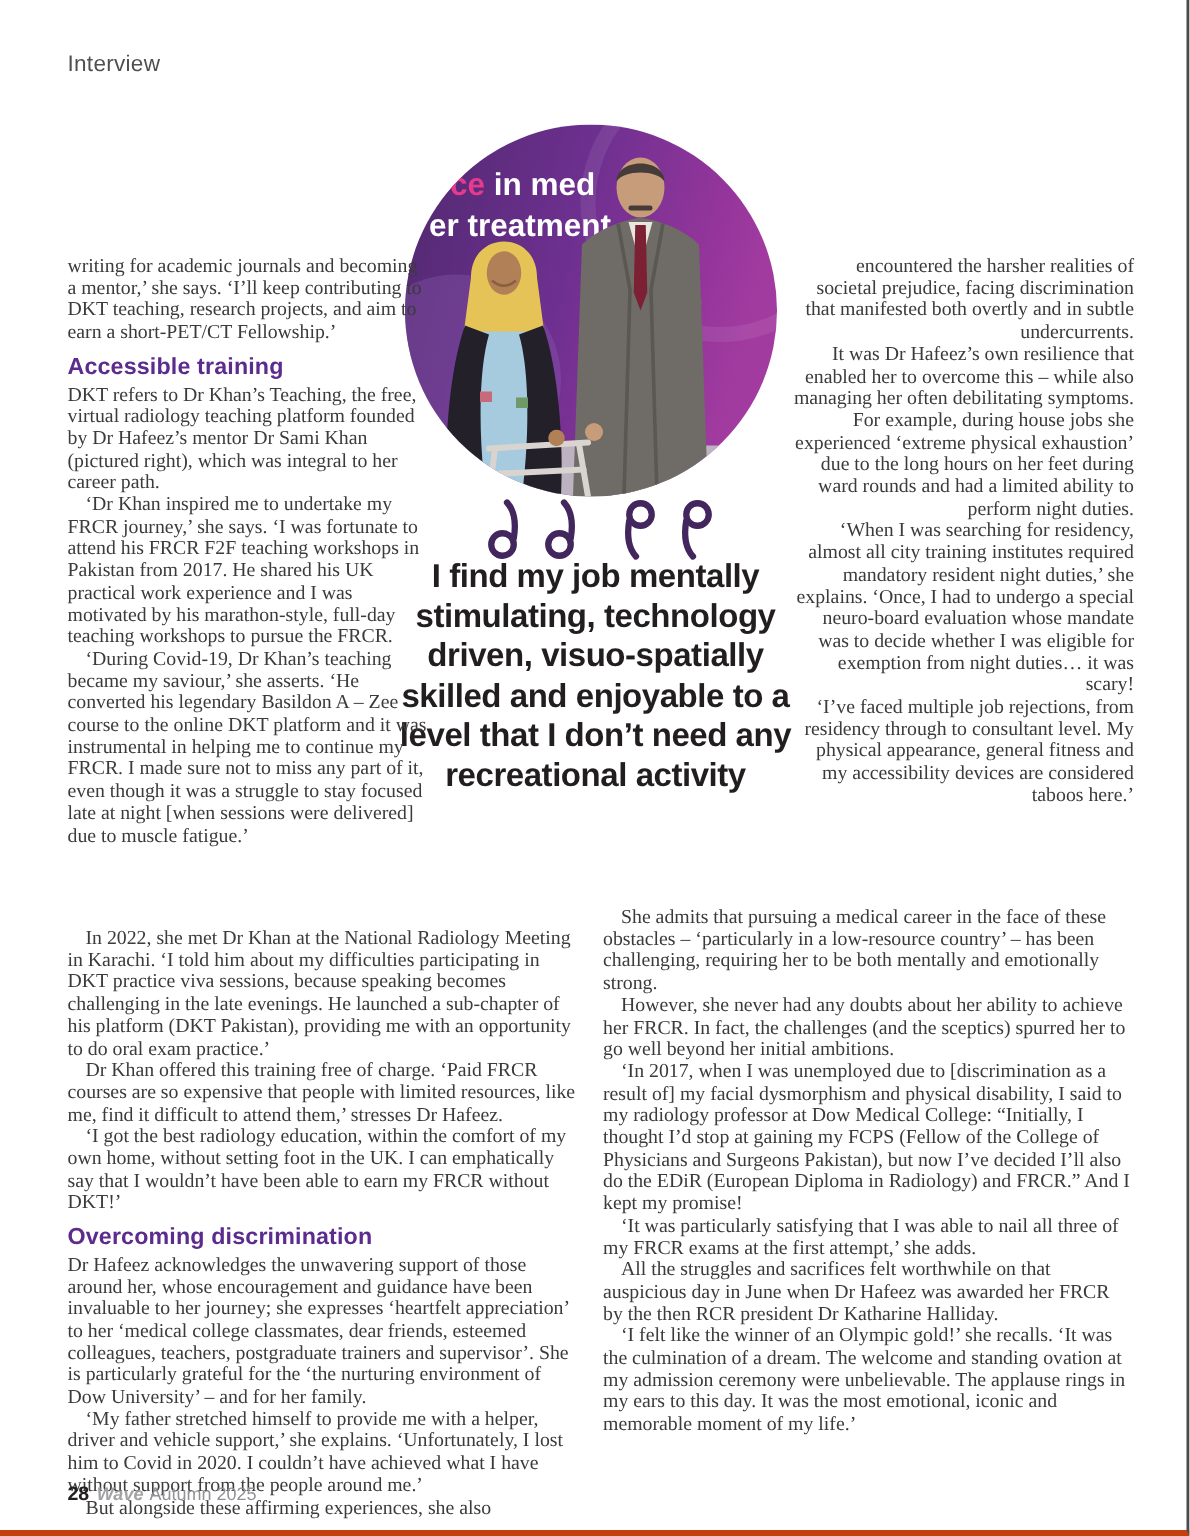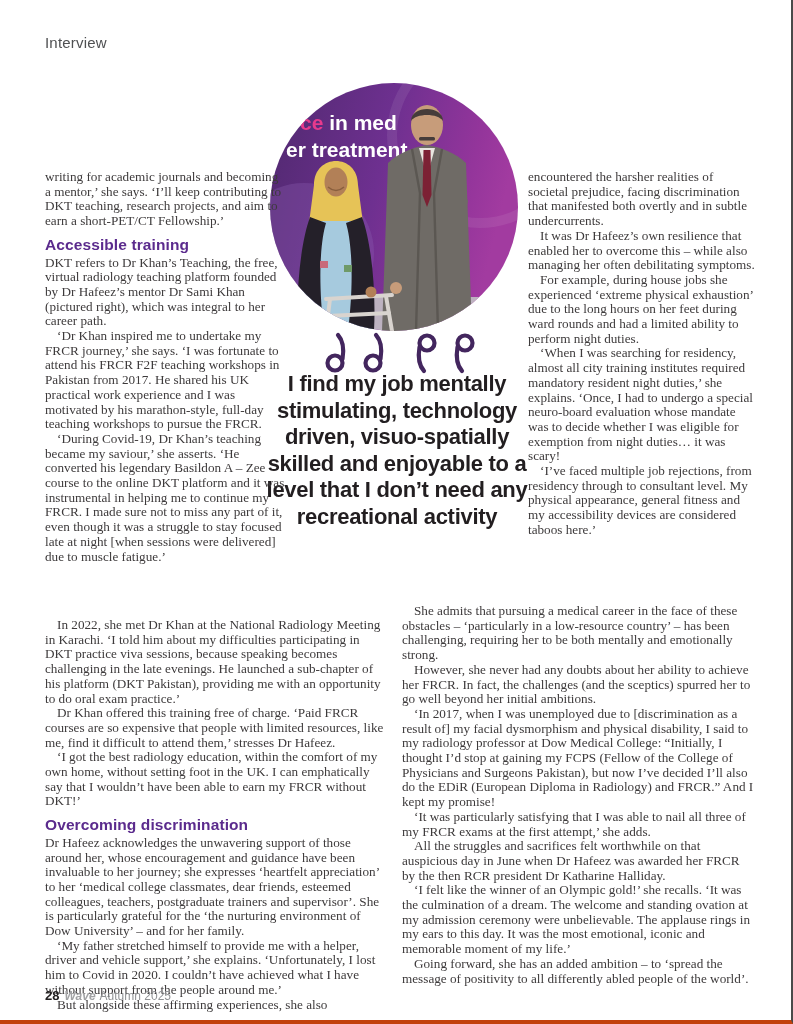--- a/index.html
+++ b/index.html
@@ -15,21 +15,21 @@
   }
   
   .textblock{font-size:13.2px;line-height:14.7px;text-align:left;margin-top:48px;}
   .textblock p{margin:0;}
   .textblock p.ind{text-indent:12px;}
   .subhead{
     font-family:"Liberation Sans",sans-serif;font-weight:bold;
     font-size:15.5px;color:#5b2b8d;margin:9px 0 3px 0;letter-spacing:.1px;
   }
   #left-narrow{left:45px;top:122px;width:240px;}
-  #right-narrow{left:528px;top:122px;width:228px;}
+  #right-narrow{left:528px;top:122px;width:228px;text-align:right;}
   #left-wide{left:45px;top:570px;width:340px;}
   #right-wide{left:402px;top:556px;width:354px;}
   .end-dot{color:#4b2a6b;font-size:11px;}
   
   #portrait{left:270px;top:83px;width:248px;height:248px;}
   
   #quote-marks{left:318px;top:329px;width:170px;height:48px;}
   #pull-quote{
     left:250px;top:371px;width:294px;text-align:center;
     font-family:"Liberation Sans",sans-serif;font-weight:bold;
@@ -159,20 +159,19 @@
     <p class="ind">But alongside these affirming experiences, she also</p>
   </div>
 
   <div id="right-wide" class="abs textblock">
     <p class="ind">She admits that pursuing a medical career in the face of these obstacles – ‘particularly in a low-resource country’ – has been challenging, requiring her to be both mentally and emotionally strong.</p>
     <p class="ind">However, she never had any doubts about her ability to achieve her FRCR. In fact, the challenges (and the sceptics) spurred her to go well beyond her initial ambitions.</p>
     <p class="ind">‘In 2017, when I was unemployed due to [discrimination as a result of] my facial dysmorphism and physical disability, I said to my radiology professor at Dow Medical College: “Initially, I thought I’d stop at gaining my FCPS (Fellow of the College of Physicians and Surgeons Pakistan), but now I’ve decided I’ll also do the EDiR (European Diploma in Radiology) and FRCR.” And I kept my promise!</p>
     <p class="ind">‘It was particularly satisfying that I was able to nail all three of my FRCR exams at the first attempt,’ she adds.</p>
     <p class="ind">All the struggles and sacrifices felt worthwhile on that auspicious day in June when Dr Hafeez was awarded her FRCR by the then RCR president Dr Katharine Halliday.</p>
     <p class="ind">‘I felt like the winner of an Olympic gold!’ she recalls. ‘It was the culmination of a dream. The welcome and standing ovation at my admission ceremony were unbelievable. The applause rings in my ears to this day. It was the most emotional, iconic and memorable moment of my life.’</p>
-    <p class="ind">Going forward, she has an added ambition – to ‘spread the message of positivity to all differently abled people of the world’.</p>
   </div>
 
   <div id="footer" class="abs">
     <span class="pageno">28</span><span class="maglogo">Wave</span><span>Autumn 2025</span>
   </div>
 
 </div>
 
 </body></html>

